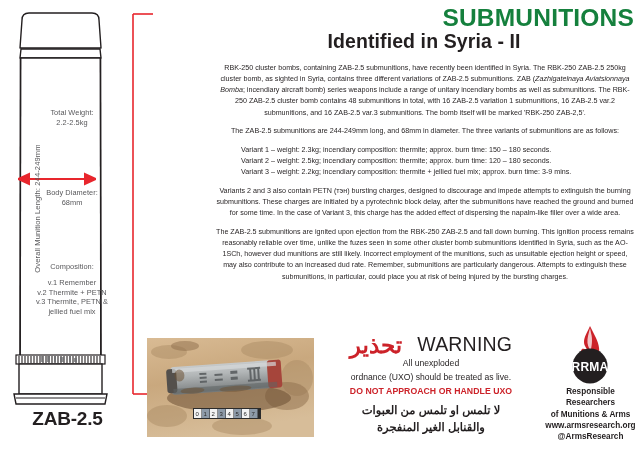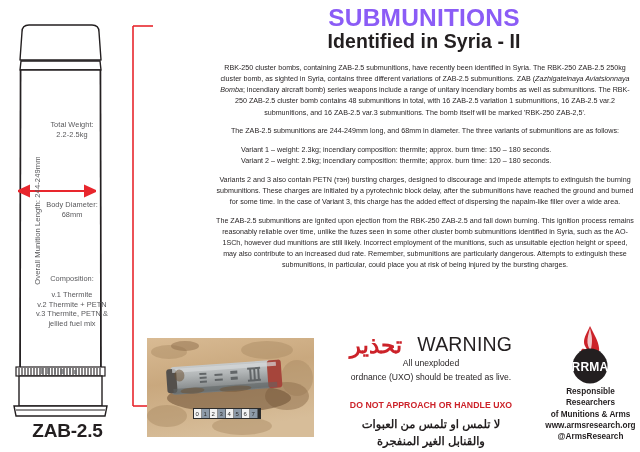--- a/index.html
+++ b/index.html
@@ -21,21 +21,20 @@
     height: 452px;
     background: #ffffff;
   }
 
   
   .diagram-col {
     position: absolute;
     left: 0; top: 0;
     width: 212px;
     height: 344px;
-    margin-top: 12px;
   }
 
   .bomb-svg {
     position: absolute;
     left: 8px;
     top: 8px;
   }
 
   .lbl {
     position: absolute;
@@ -82,22 +81,22 @@
     left: 214px;
     top: 0;
     width: 426px;
     height: 452px;
   }
 
   .title-main {
     position: absolute;
     left: 0; top: 4px;
     width: 420px;
-    text-align: center;
-    color: #8b5cf6;
+    text-align: right;
+    color: #15803d;
     font-size: 24.5px;
     font-weight: bold;
     letter-spacing: 0.2px;
   }
   .title-sub {
     position: absolute;
     left: 0; top: 30px;
     width: 420px;
     text-align: center;
     color: #231f20;
@@ -168,21 +167,21 @@
     letter-spacing: 0.2px;
     line-height: 1;
   }
   .warn-line1 {
     margin-top: 2px;
     font-size: 8.6px;
     color: #231f20;
     line-height: 1.35;
   }
   .warn-danger {
-    margin-top: 17px;
+    margin-top: 3px;
     font-size: 8.7px;
     font-weight: bold;
     color: #cc2229;
     letter-spacing: 0.05px;
   }
   .warn-ar-body {
     margin-top: 6px;
     direction: rtl;
     font-size: 11.5px;
     font-weight: bold;
@@ -305,21 +304,21 @@
     </div>
 
     <div class="lbl lbl-diam">
       <div>Body Diameter:</div>
       <div>68mm</div>
     </div>
 
     <div class="lbl lbl-comp">
       <div>Composition:</div>
       <div style="height:6px"></div>
-      <div>v.1 Thermite</div>
+      <div>v.1 Remember</div>
       <div>v.2 Thermite + PETN</div>
       <div>v.3 Thermite, PETN &amp;</div>
       <div>jellied fuel mix</div>
     </div>
 
     <div class="zab-name">ZAB-2.5</div>
 
     <div class="overall-len">Overall Munition Length: 244-249mm</div>
   </div>
 
@@ -329,20 +328,21 @@
     <div class="title-sub">Identified in Syria - II</div>
 
     <div class="body-text">
       <p><span>RBK-250 cluster bombs, containing ZAB-2.5 submunitions, have recently been identified in Syria. The RBK-250 ZAB-2.5 250kg cluster bomb, as sighted in Syria, contains three different variations of ZAB-2.5 submunitions. ZAB (</span><i>Zazhigatelnaya Aviatsionnaya Bomba</i><span>; incendiary aircraft bomb) series weapons include a range of unitary incendiary bombs as well as submunitions. The RBK-250 ZAB-2.5 cluster bomb contains 48 submunitions in total, with 16 ZAB-2.5 variation 1 submunitions, 16 ZAB-2.5 var.2 submunitions, and 16 ZAB-2.5 var.3 submunitions. The bomb itself will be marked 'RBK-250 ZAB-2,5'.</span></p>
 
       <p>The ZAB-2.5 submunitions are 244-249mm long, and 68mm in diameter. The three variants of submunitions are as follows:</p>
 
       <div class="variants">
         <div>Variant 1 – weight: 2.3kg; incendiary composition: thermite; approx. burn time: 150 – 180 seconds.</div>
         <div>Variant 2 – weight: 2.5kg; incendiary composition: thermite; approx. burn time: 120 – 180 seconds.</div>
+        <div>Variant 3 – weight: 2.2kg; incendiary composition: thermite + jellied fuel mix; approx. burn time: 3-9 mins.</div>
       </div>
 
       <p>Variants 2 and 3 also contain PETN (тэн) bursting charges, designed to discourage and impede attempts to extinguish the burning submunitions. These charges are initiated by a pyrotechnic block delay, after the submunitions have reached the ground and burned for some time. In the case of Variant 3, this charge has the added effect of dispersing the napalm-like filler over a wide area.</p>
 
       <p>The ZAB-2.5 submunitions are ignited upon ejection from the RBK-250 ZAB-2.5 and fall down burning. This ignition process remains reasonably reliable over time, unlike the fuzes seen in some other cluster bomb submunitions identified in Syria, such as the AO-1SCh, however dud munitions are still likely. Incorrect employment of the munitions, such as unsuitable ejection height or speed, may also contribute to an increased dud rate. Remember, submunitions are particularly dangerous. Attempts to extinguish these submunitions, in particular, could place you at risk of being injured by the bursting charges.</p>
     </div>
 
     <div class="photo">
       <svg class="photo-inner" width="167" height="99" viewBox="0 0 167 99" preserveAspectRatio="none">
         <defs>

